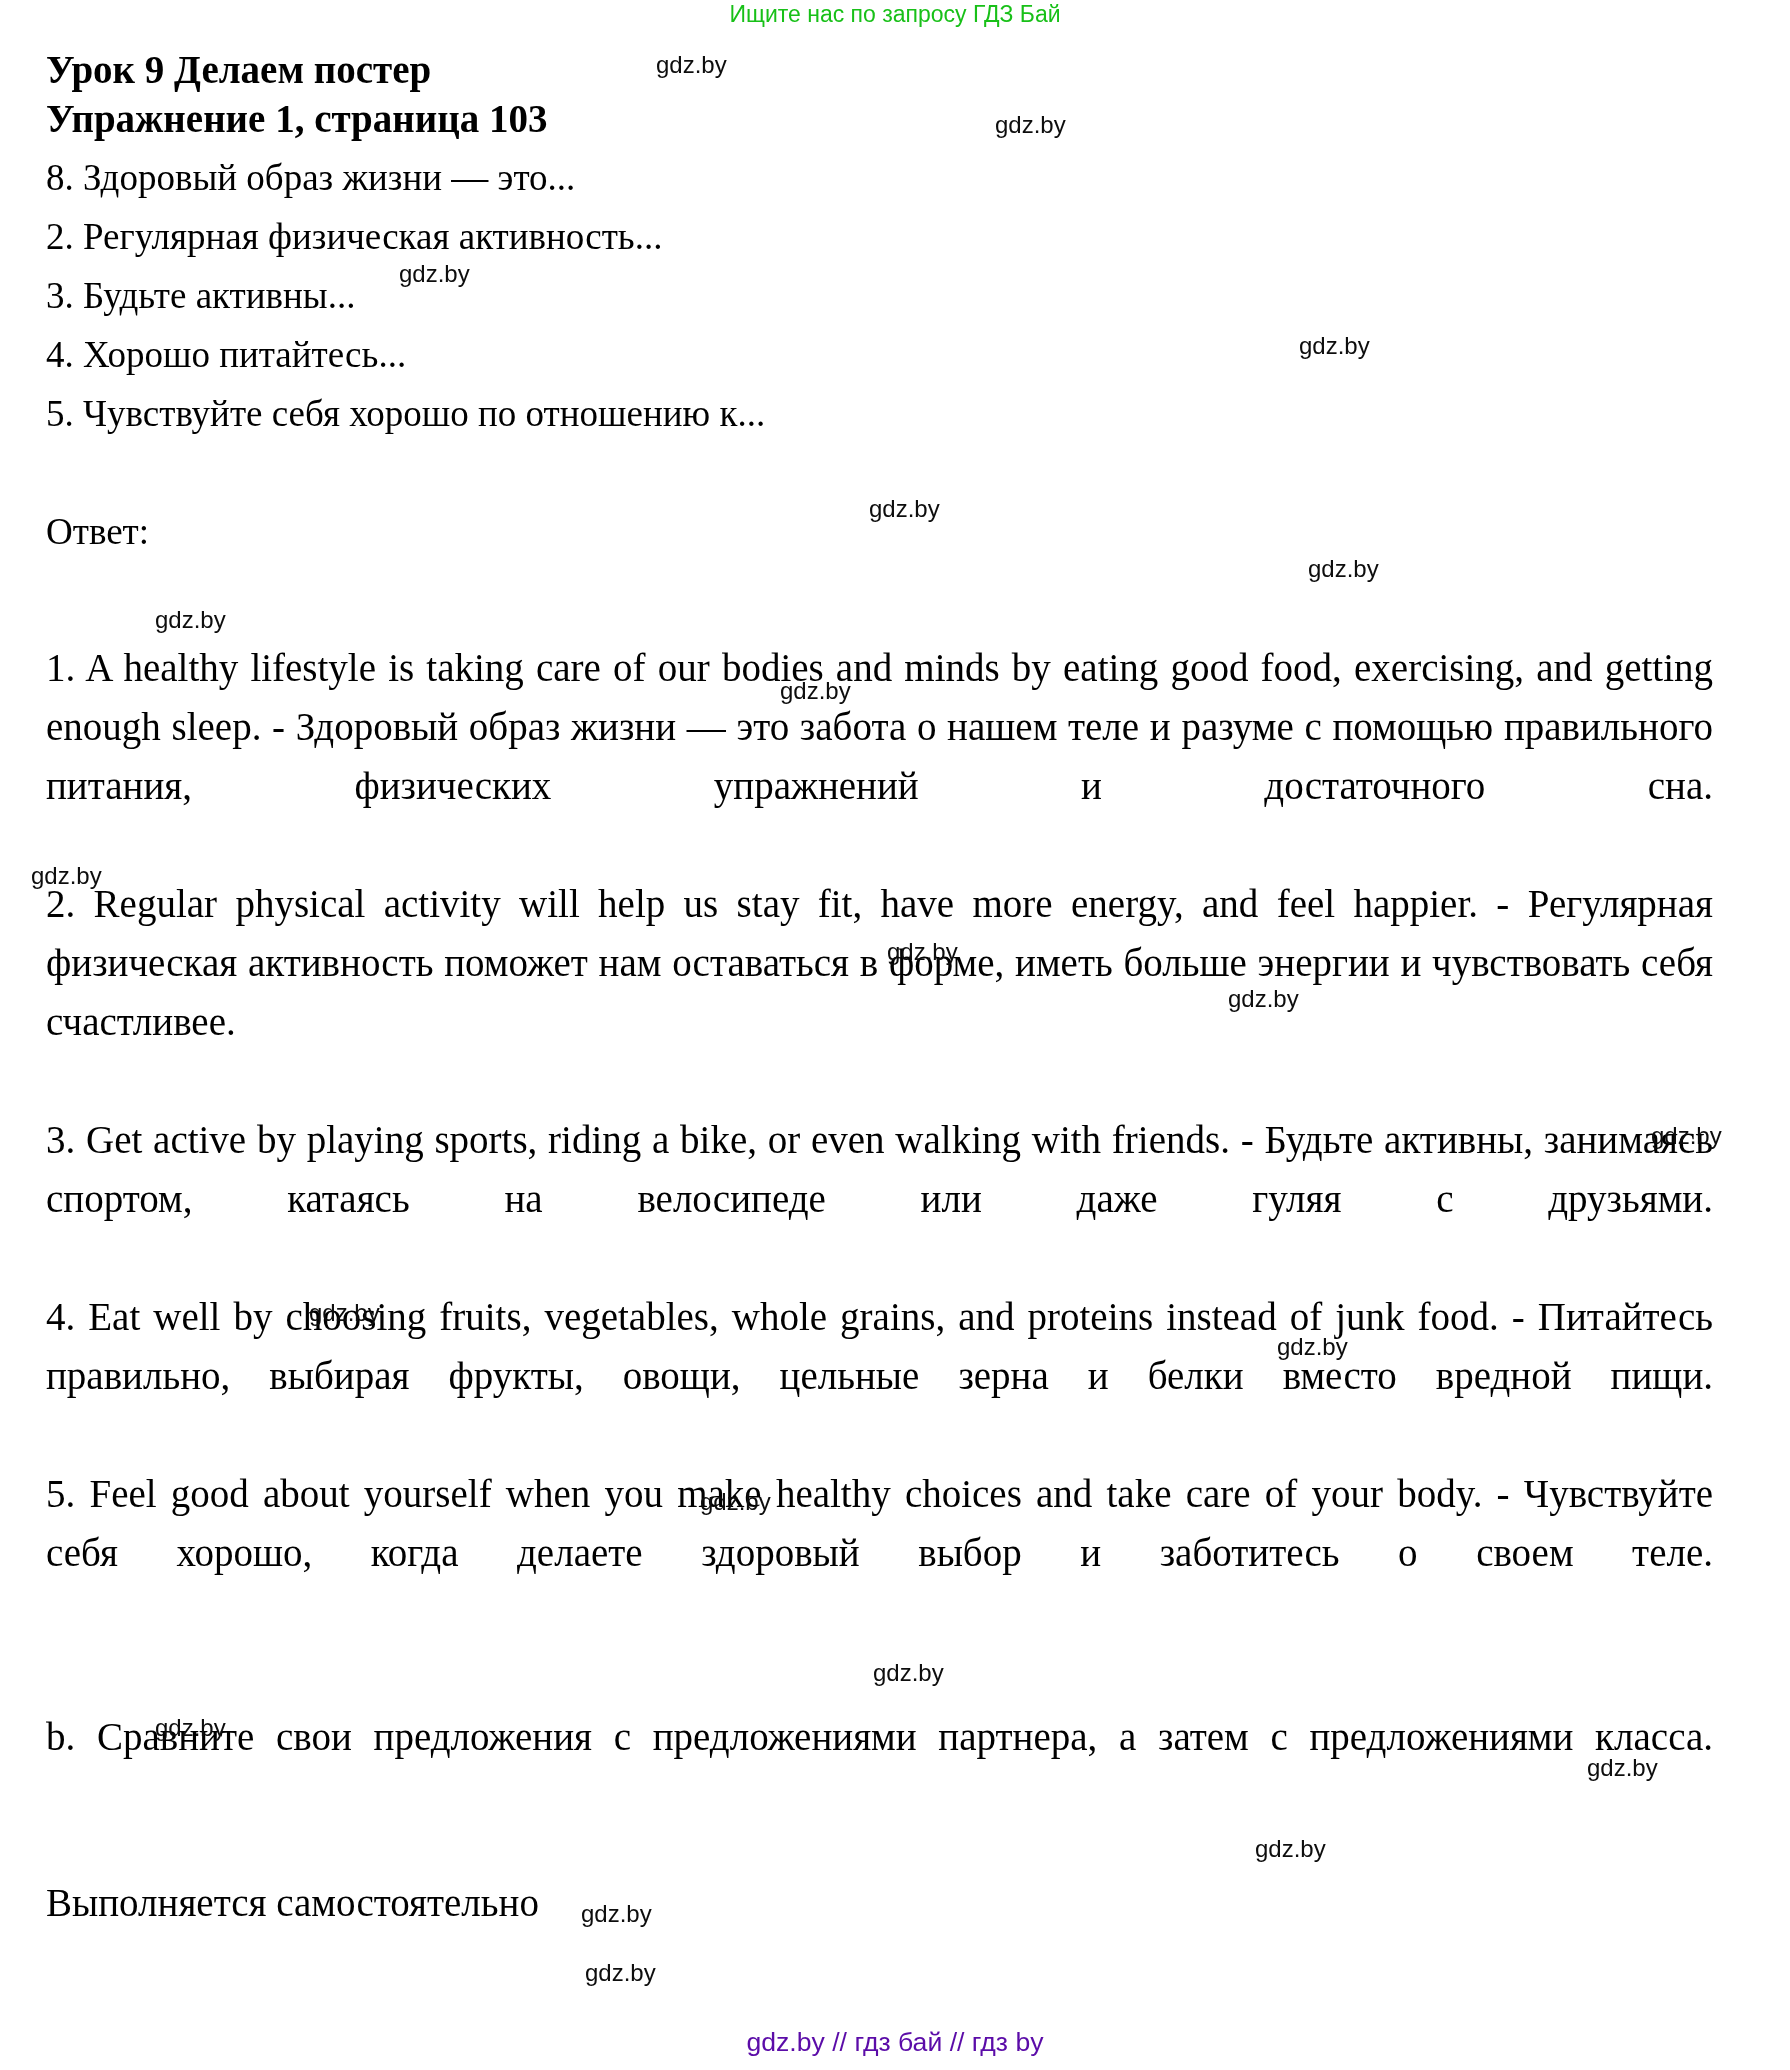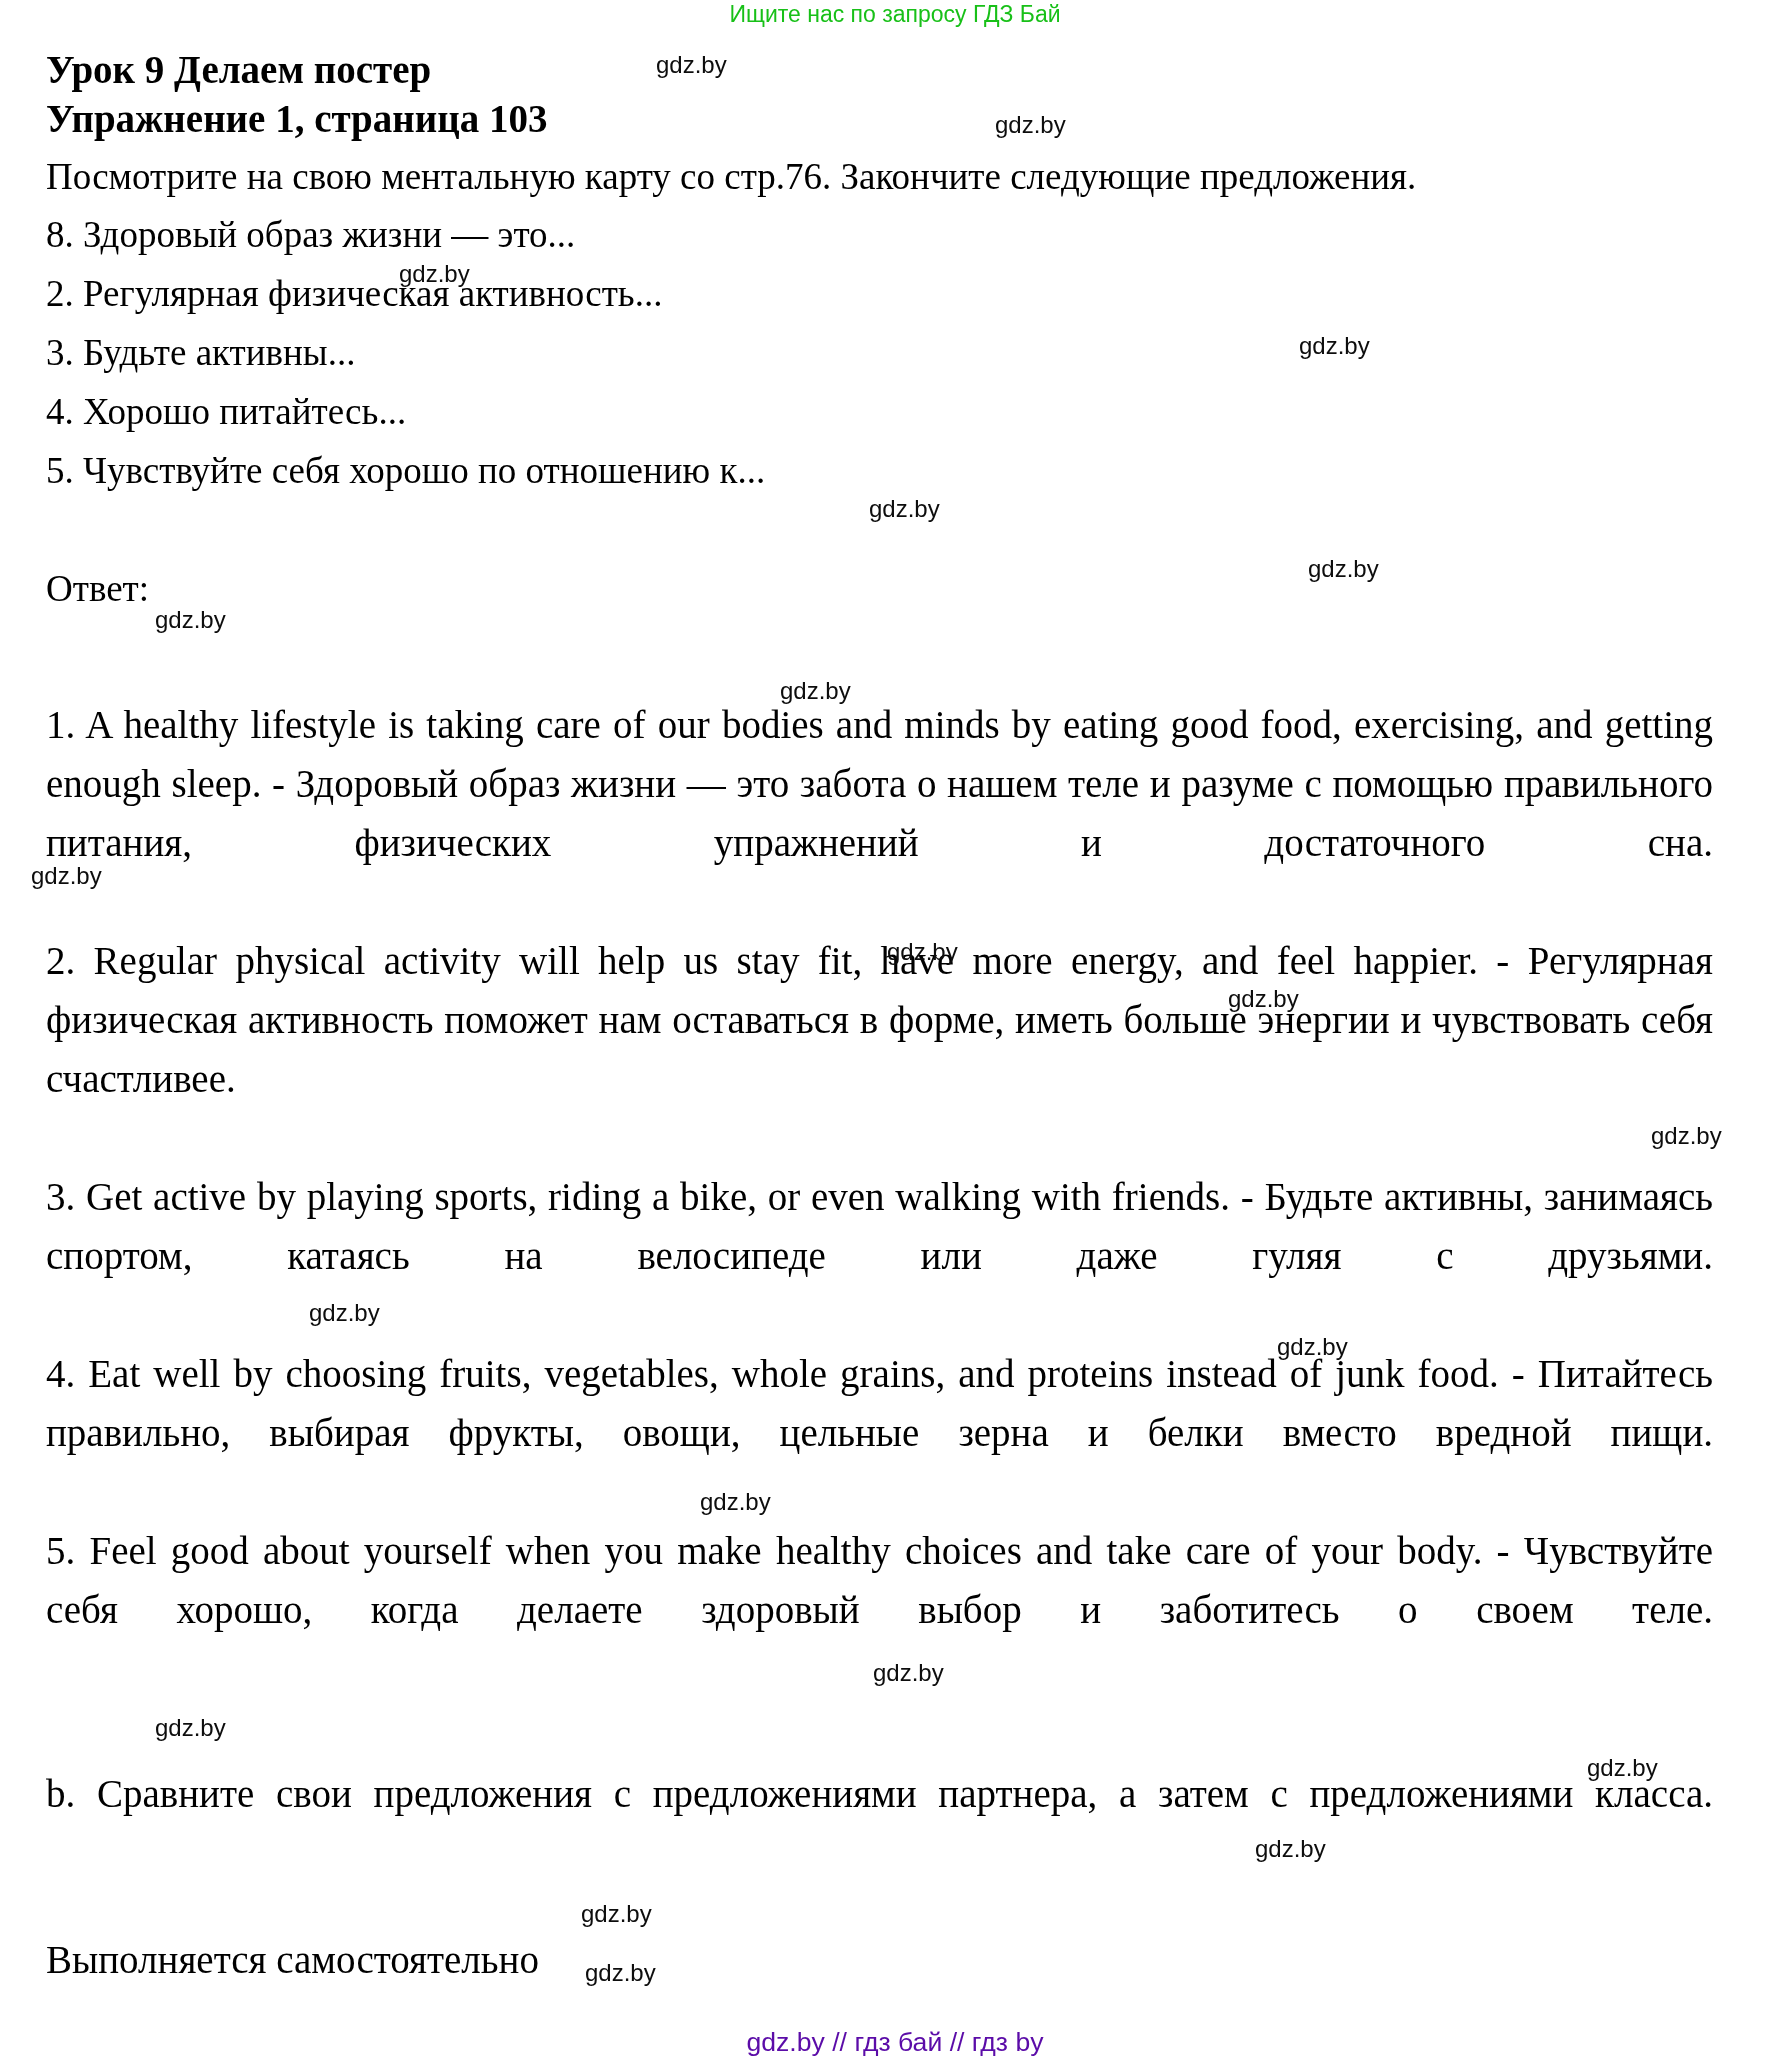--- a/index.html
+++ b/index.html
@@ -148,21 +148,20 @@
 
 <div class="page">
 
   <div class="promo">Ищите нас по запросу ГДЗ Бай</div>
 
   <div class="content">
 
     <h1 class="h-title">Урок 9 Делаем постер</h1>
     <h2 class="h-sub">Упражнение 1, страница 103</h2>
 
-    <p class="para">Посмотрите на свою ментальную карту со стр.76. Закончите следующие предложения.</p>
 
     <p class="list-line">8. Здоровый образ жизни — это...</p>
     <p class="list-line">2. Регулярная физическая активность...</p>
     <p class="list-line">3. Будьте активны...</p>
     <p class="list-line">4. Хорошо питайтесь...</p>
     <p class="list-line">5. Чувствуйте себя хорошо по отношению к...</p>
 
     <p class="answer-label">Ответ:</p>
 
     <div class="spacer-lg"></div>

